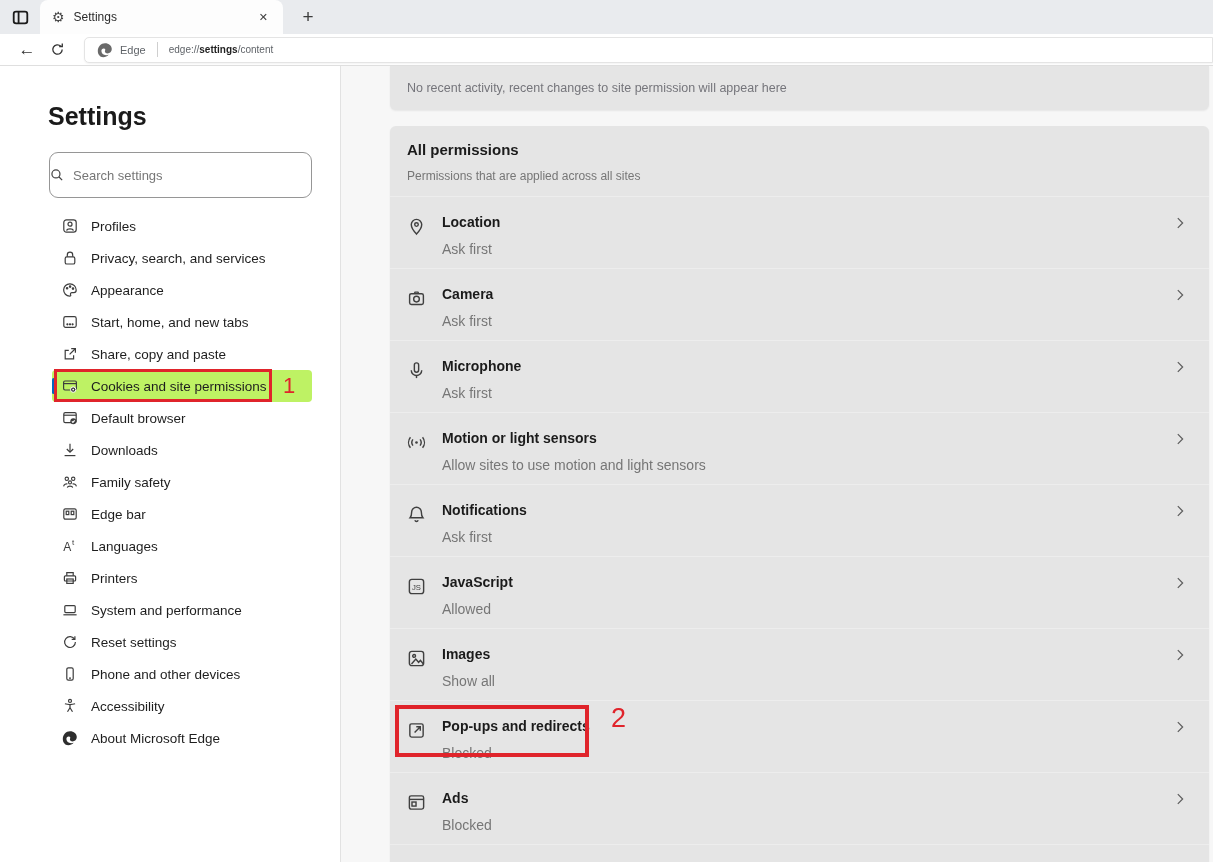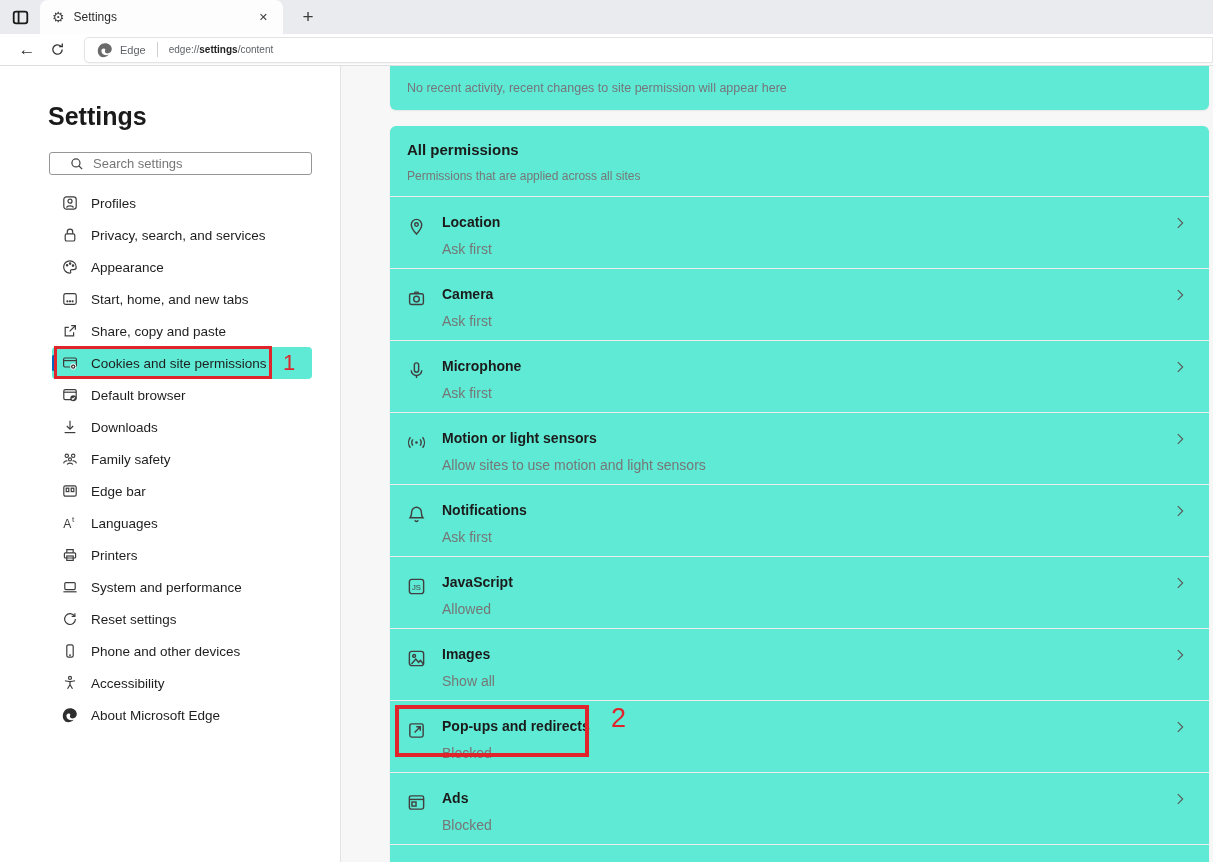--- a/index.html
+++ b/index.html
@@ -32,41 +32,41 @@
   .addr-sep { width:1px; height:15px; background:#cfcfcf; margin:0 11px; }
   .url { font-size:10px; color:#5f6368; white-space:nowrap; }
   .url b { color:#1f1f1f; font-weight:700; }
 
   
   .content { flex:1; display:flex; min-height:0; }
 
   
   .sidebar { width:341px; flex:0 0 auto; background:#fff; border-right:1px solid #e2e2e2; }
   .sidebar h1 { margin:36px 0 0 48px; font-size:25px; font-weight:700; color:#1a1a1a; }
-  .searchbox { margin:21px 28px 12px 49px; height:23px; border:1px solid #969696; border-radius:3px;
-               display:flex; align-items:center; padding:0 20px; background:#fff; }
+  .searchbox { margin:21px 28px 12px 49px; height:46px; border:1px solid #969696; border-radius:9px;
+               display:flex; align-items:center; padding:0 0; background:#fff; }
   .searchbox svg { flex:0 0 auto; margin-right:9px; }
   .searchbox input { border:none; outline:none; width:100%; font-size:13px;
                      font-family:"Liberation Sans", sans-serif; color:#1a1a1a; }
   .searchbox input::placeholder { color:#767676; }
   .nav-list { margin-top:8px; }
   .nav-item { height:32px; margin:0 28px 0 52px; padding-left:10px; border-radius:4px;
               display:flex; align-items:center; gap:13px; font-size:13.5px; color:#1e1e1e;
               position:relative; cursor:pointer; white-space:nowrap; }
   .nav-item .icn { width:16px; height:16px; display:flex; align-items:center; justify-content:center; }
-  .nav-item.selected { background:#5eead4; }
+  .nav-item.selected { background:#bef264; }
   .nav-item.selected::before { content:""; position:absolute; left:0; top:8px; width:3px; height:16px;
               border-radius:2px; background:var(--accent,#0067c0); }
   .ann-box1 { position:absolute; left:2px; top:-1px; width:218px; height:33px;
               border:3px solid var(--red,#e0242b); pointer-events:none; }
   .ann-num1 { position:absolute; left:231px; top:3px; color:var(--red,#e0242b); font-size:22px; }
 
   
   .main { flex:1; background:#f7f7f7; padding:0 4px 0 49px; position:relative; overflow:hidden; }
-  .card { background:#5eead4; box-shadow:0 1px 2px rgba(0,0,0,.07); }
+  .card { background:#e5e5e5; box-shadow:0 1px 2px rgba(0,0,0,.07); }
   .card-activity { height:44px; border-radius:0 0 6px 6px; display:flex; align-items:center;
                    padding:0 17px; font-size:12.5px; color:#75757b; }
   .card-permissions { margin-top:16px; border-radius:6px 6px 0 0; height:740px; }
   .perm-header { padding:15px 17px 13px; border-bottom:1px solid #ededed; }
   .perm-header h2 { font-size:15px; font-weight:700; color:#1b1b1b; margin-bottom:11px; }
   .perm-header p { font-size:12px; color:#767676; }
   .perm-row { position:relative; height:72px; border-bottom:1px solid #ededed; cursor:pointer; }
   .perm-icon { position:absolute; left:17px; top:20px; width:19px; height:19px; }
   .perm-title { position:absolute; left:52px; top:17px; font-size:14px; font-weight:700; color:#1b1b1b; }
   .perm-status { position:absolute; left:52px; top:44px; font-size:14px; color:#767676; }

